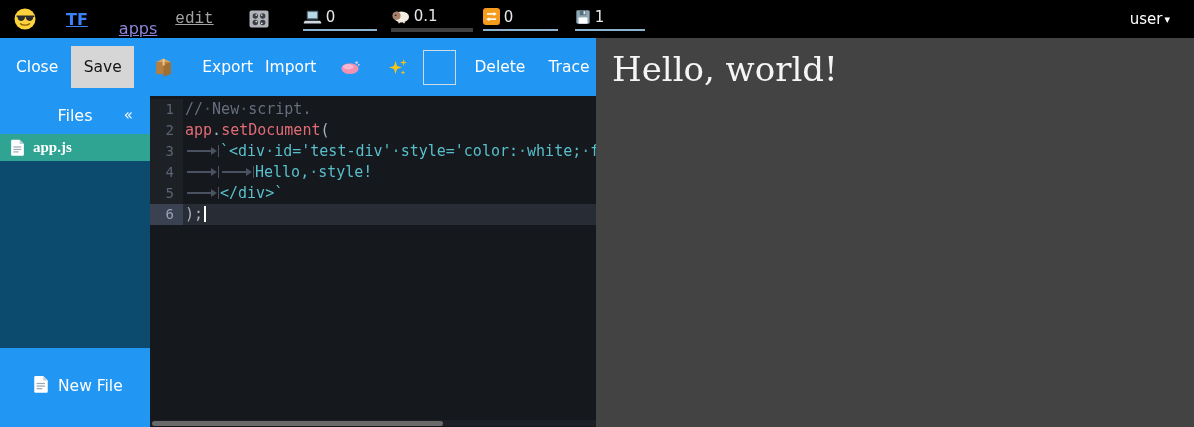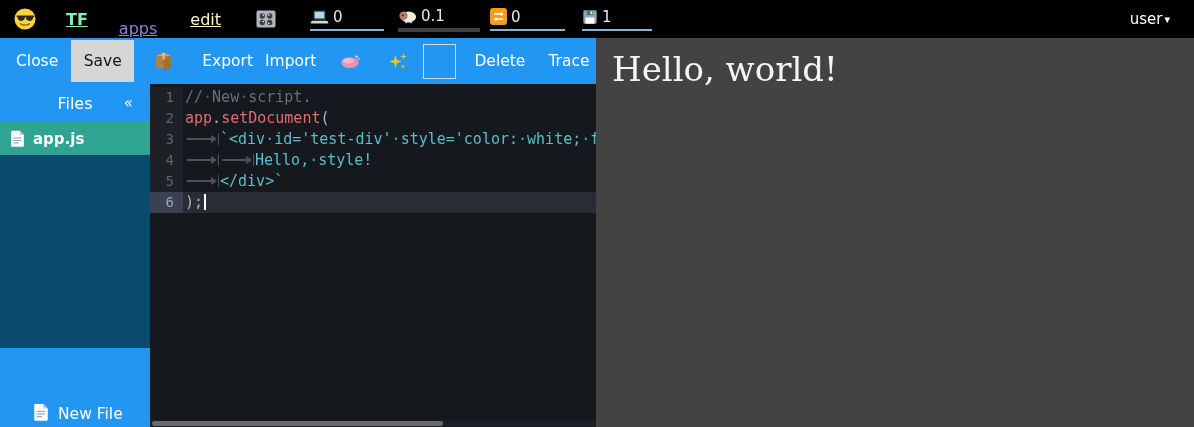--- a/index.html
+++ b/index.html
@@ -2,41 +2,41 @@
 <html><head>
 <meta charset="utf-8">
 <style>
   html,body{margin:0;padding:0;width:1194px;height:427px;overflow:hidden;background:#000;
     font-family:"DejaVu Sans","Liberation Sans",sans-serif;}
   .app{width:1194px;height:427px;display:flex;flex-direction:column;}
 
   
   .topbar{height:38px;background:#000;display:flex;align-items:center;flex:0 0 auto;}
   .avatar{margin-left:13px;width:24px;height:24px;display:inline-flex;}
-  .brand{margin-left:29px;color:#86efac;font-size:16px;font-weight:600;text-decoration:underline;cursor:pointer;}
+  .brand{margin-left:29px;color:#3b82f6;font-size:16px;font-weight:600;text-decoration:underline;cursor:pointer;}
   .nav-link{font-size:16px;text-decoration:underline;cursor:pointer;}
   .nav-apps{margin-left:31px;color:#8d85d8;margin-top:18px;}
-  .nav-edit{margin-left:33px;color:#fef9c3;}
+  .nav-edit{margin-left:18px;color:#a3a3a3;font-family:Liberation Mono, monospace;}
   .knobs{margin-left:33px;width:24px;height:24px;display:inline-flex;cursor:pointer;}
   .stats{display:flex;align-items:center;margin-left:32px;}
   .stat{display:flex;align-items:center;gap:4px;padding-bottom:3px;color:#e8e8e8;font-size:15px;}
   .stat svg{display:block;}
   .stat-0{width:74px;border-bottom:2px solid #8fb2cc;margin-right:14px;}
   .stat-1{width:82px;border-bottom:4px solid #404040;margin-right:10px;}
   .stat-2{width:75px;border-bottom:2px solid #8fb2cc;margin-right:17px;}
   .stat-3{width:70px;border-bottom:2px solid #8fb2cc;}
   .user-menu{margin-left:auto;margin-right:24px;color:#fff;font-size:15px;cursor:pointer;display:flex;align-items:center;gap:2px;}
   .user-caret{font-size:11px;}
 
   
   .main{flex:1 1 auto;display:flex;height:389px;}
   .left{width:596px;flex:0 0 auto;display:flex;flex-direction:column;}
 
   
-  .toolbar{height:46px;background:#2196f3;display:flex;align-items:center;flex:0 0 auto;color:#fff;font-size:15.5px;}
+  .toolbar{height:58px;background:#2196f3;display:flex;align-items:center;flex:0 0 auto;color:#fff;font-size:15.5px;}
   .tb-btn{cursor:pointer;background:none;border:none;color:#fff;font-size:15.5px;padding:0;
     font-family:"DejaVu Sans","Liberation Sans",sans-serif;}
   .tb-close{margin-left:16px;}
   .tb-save{margin-left:13px;width:63px;height:42px;background:#d6d6d6;color:#141414;display:flex;align-items:center;justify-content:center;}
   .tb-icon{display:inline-flex;cursor:pointer;}
   .tb-pack{margin-left:19px;}
   .tb-export{margin-left:28px;}
   .tb-import{margin-left:12px;}
   .tb-soap{margin-left:24px;}
   .tb-sparkles{margin-left:27px;}
@@ -44,24 +44,24 @@
   .tb-delete{margin-left:18px;}
   .tb-trace{margin-left:23px;}
 
   
   .workspace{flex:1 1 auto;display:flex;height:347px;}
 
   
   .sidebar{width:150px;flex:0 0 auto;display:flex;flex-direction:column;background:#0c4a6e;}
   .sb-header{height:38px;background:#2196f3;color:#fff;font-size:16px;display:flex;align-items:center;justify-content:center;position:relative;flex:0 0 auto;}
   .sb-collapse{position:absolute;right:17px;top:50%;transform:translateY(-52%);font-size:15px;cursor:pointer;}
-  .file-row{height:33px;background:#2fa493;color:#fff;display:flex;align-items:center;gap:8px;padding-left:10px;font-size:15px;font-weight:700;cursor:pointer;flex:0 0 auto;}
+  .file-row{height:27px;background:#2fa493;color:#fff;display:flex;align-items:center;gap:8px;padding-left:10px;font-size:15px;font-weight:700;cursor:pointer;flex:0 0 auto;font-family:Liberation Serif, serif;}
   .file-row svg{display:block;}
   .sb-fill{flex:1 1 auto;}
-  .sb-footer{height:79px;background:#2196f3;flex:0 0 auto;padding-top:9px;box-sizing:border-box;display:flex;flex-direction:column;gap:13px;justify-content:flex-end;}
+  .sb-footer{height:79px;background:#2196f3;flex:0 0 auto;padding-top:25px;box-sizing:border-box;display:flex;flex-direction:column;gap:13px;}
   .sb-btn{display:flex;align-items:center;gap:9px;background:none;border:none;color:#fff;font-size:15.5px;cursor:pointer;height:26px;
     font-family:"DejaVu Sans","Liberation Sans",sans-serif;padding:0;}
   .sb-btn-new{padding-left:33px;}
   .sb-btn-remove{padding-left:17px;}
 
   
   .editor{flex:1 1 auto;background:#15181d;position:relative;overflow:hidden;padding-top:3px;
     font-family:"DejaVu Sans Mono","Liberation Mono",monospace;}
   .code-row{display:flex;height:21px;line-height:21px;width:100%;}
   .code-row.active{background:#272c35;}

